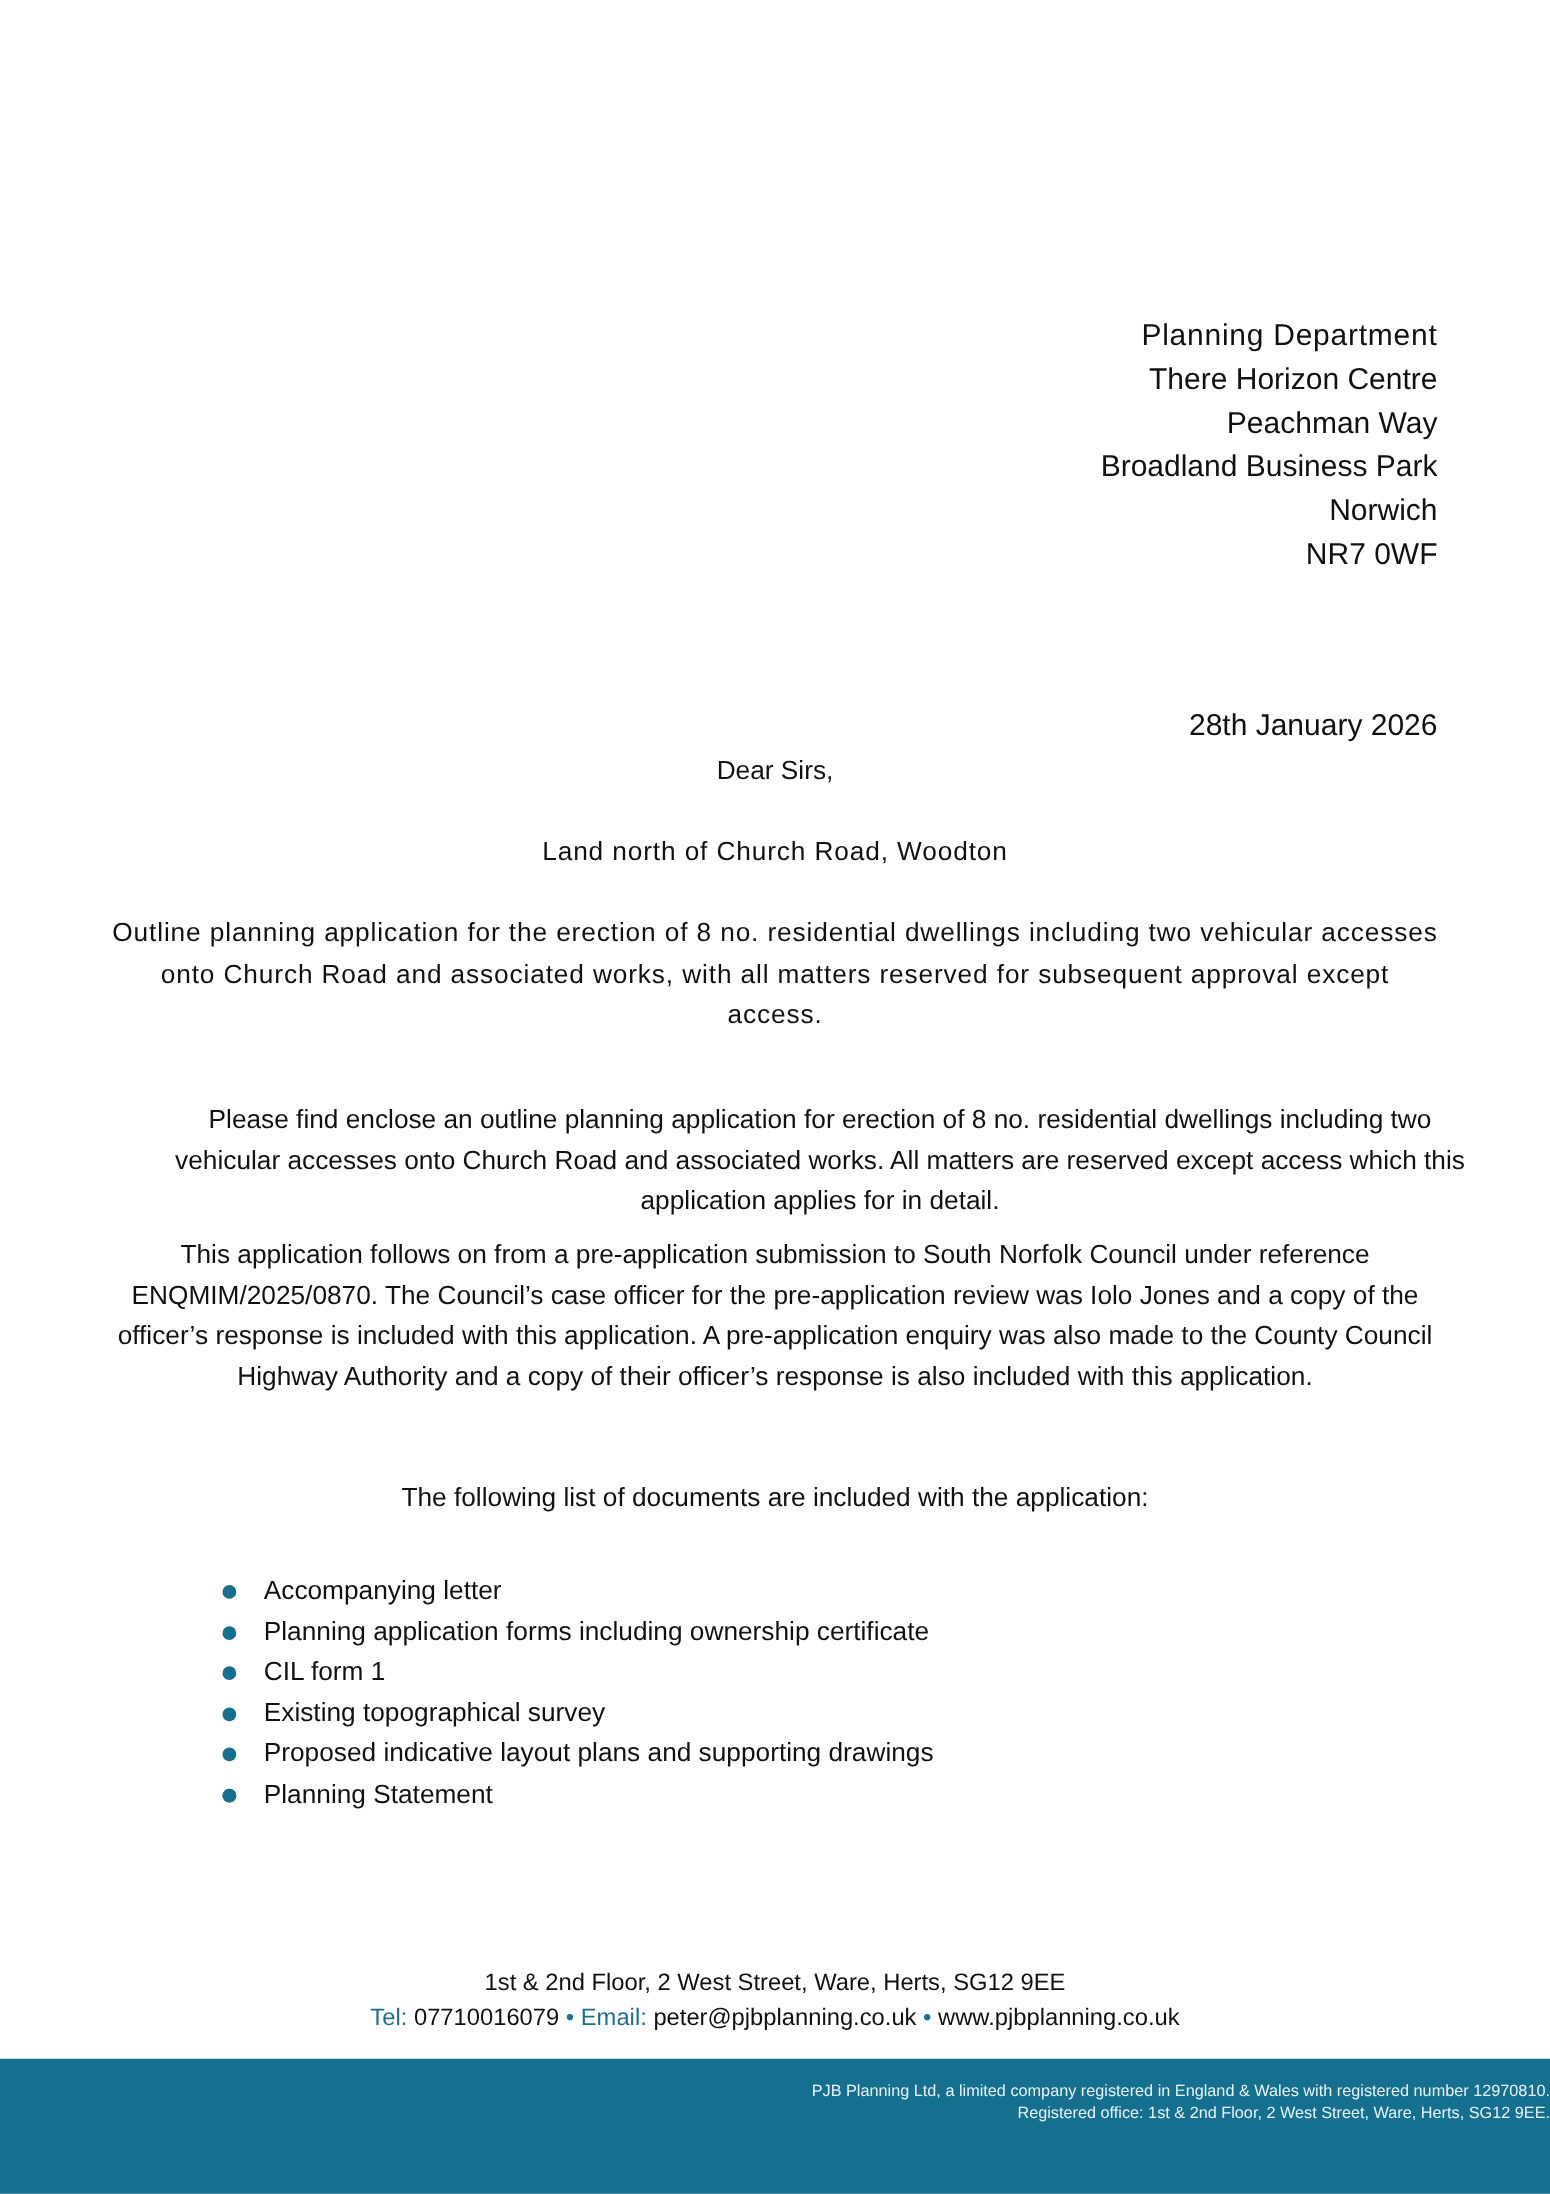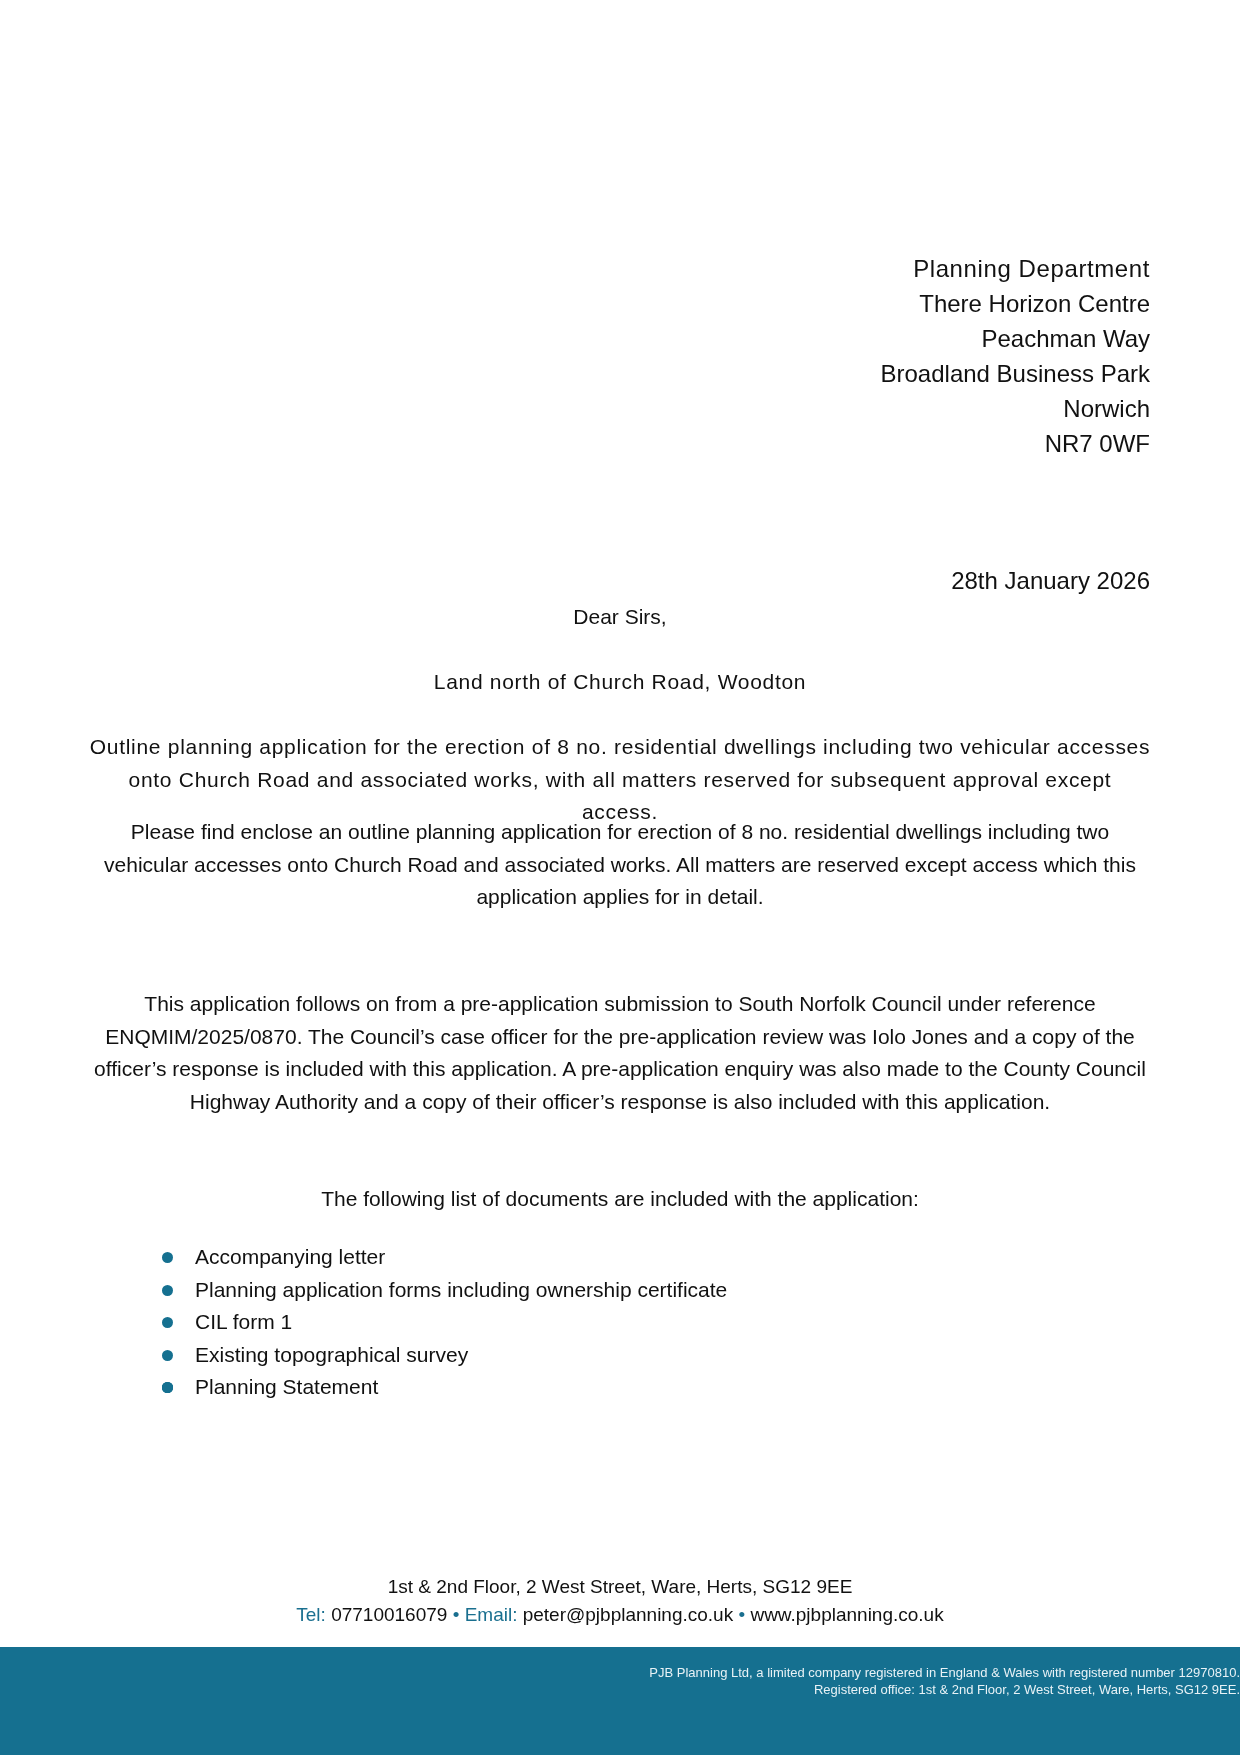--- a/index.html
+++ b/index.html
@@ -7,24 +7,24 @@
          font-family: "Liberation Sans", sans-serif; color: #111; }
   .addr { position: absolute; right: 90px; top: 251px; text-align: right;
           font-size: 24px; line-height: 35px; }
   .addr .l1 { letter-spacing: 0.6px; }
   .date { position: absolute; right: 90px; top: 567px; font-size: 24px; }
   .body { position: absolute; left: 89px; width: 1062px; font-size: 21px; line-height: 32.5px; }
   .p { margin: 0; text-align: center; }
   .salutation { top: 601px; }
   .subject { top: 666px; letter-spacing: 0.7px; }
   .desc { top: 731px; letter-spacing: 0.7px; }
-  .para1 { top: 816px; }
+  .para1 { top: 880px; margin-left: 36px; }
   .para2 { top: 988px; }
   .listintro { top: 1183px; }
-  ul.docs { position: absolute; left: 160px; top: 1241px; margin: 0; padding: 0; list-style: none;
+  ul.docs { position: absolute; left: 160px; top: 1241px; margin: 16px; padding: 0; list-style: none;
             font-size: 21px; line-height: 32.5px; }
   ul.docs li { position: relative; padding-left: 35px; }
   ul.docs li .bullet { position: absolute; left: 2px; top: 11px; width: 11px; height: 11px;
                        border-radius: 50%; background: #157090; }
   .contact { position: absolute; left: 0; width: 1240px; top: 1573px; text-align: center;
              font-size: 19px; line-height: 28px; }
   .teal { color: #1a6f8f; }
   .band { position: absolute; left: 0; top: 1647px; width: 1240px; height: 132px; background: #157090;
           color: #e8f2f6; text-align: right; font-size: 13px; line-height: 17px; padding-top: 17px;
           box-sizing: border-box; }
@@ -48,21 +48,21 @@
 <p class="body p desc">Outline planning application for the erection of 8 no. residential dwellings including two vehicular accesses onto Church Road and associated works, with all matters reserved for subsequent approval except access.</p>
 <p class="body p para1">Please find enclose an outline planning application for erection of 8 no. residential dwellings including two vehicular accesses onto Church Road and associated works.  All matters are reserved except access which this application applies for in detail.</p>
 <p class="body p para2">This application follows on from a pre-application submission to South Norfolk Council under reference ENQMIM/2025/0870.  The Council’s case officer for the pre-application review was Iolo Jones and a copy of the officer’s response is included with this application.  A pre-application enquiry was also made to the County Council Highway Authority and a copy of their officer’s response is also included with this application.</p>
 <p class="body p listintro">The following list of documents are included with the application:</p>
 
 <ul class="docs">
   <li><span class="bullet"></span><span>Accompanying letter</span></li>
   <li><span class="bullet"></span><span>Planning application forms including ownership certificate</span></li>
   <li><span class="bullet"></span><span>CIL form 1</span></li>
   <li><span class="bullet"></span><span>Existing topographical survey</span></li>
-  <li><span class="bullet"></span></li>
+  <li><span class="bullet"></span><span>Proposed indicative layout plans and supporting drawings</span></li>
   <li><span class="bullet"></span></li>
   <li><span class="bullet"></span><span>Planning Statement</span></li>
 </ul>
 
 <div class="contact">
   <div>1st &amp; 2nd Floor, 2 West Street, Ware, Herts, SG12 9EE</div>
   <div>
     <span class="teal">Tel:</span>
     <span>07710016079</span>
     <span class="teal">•</span>

